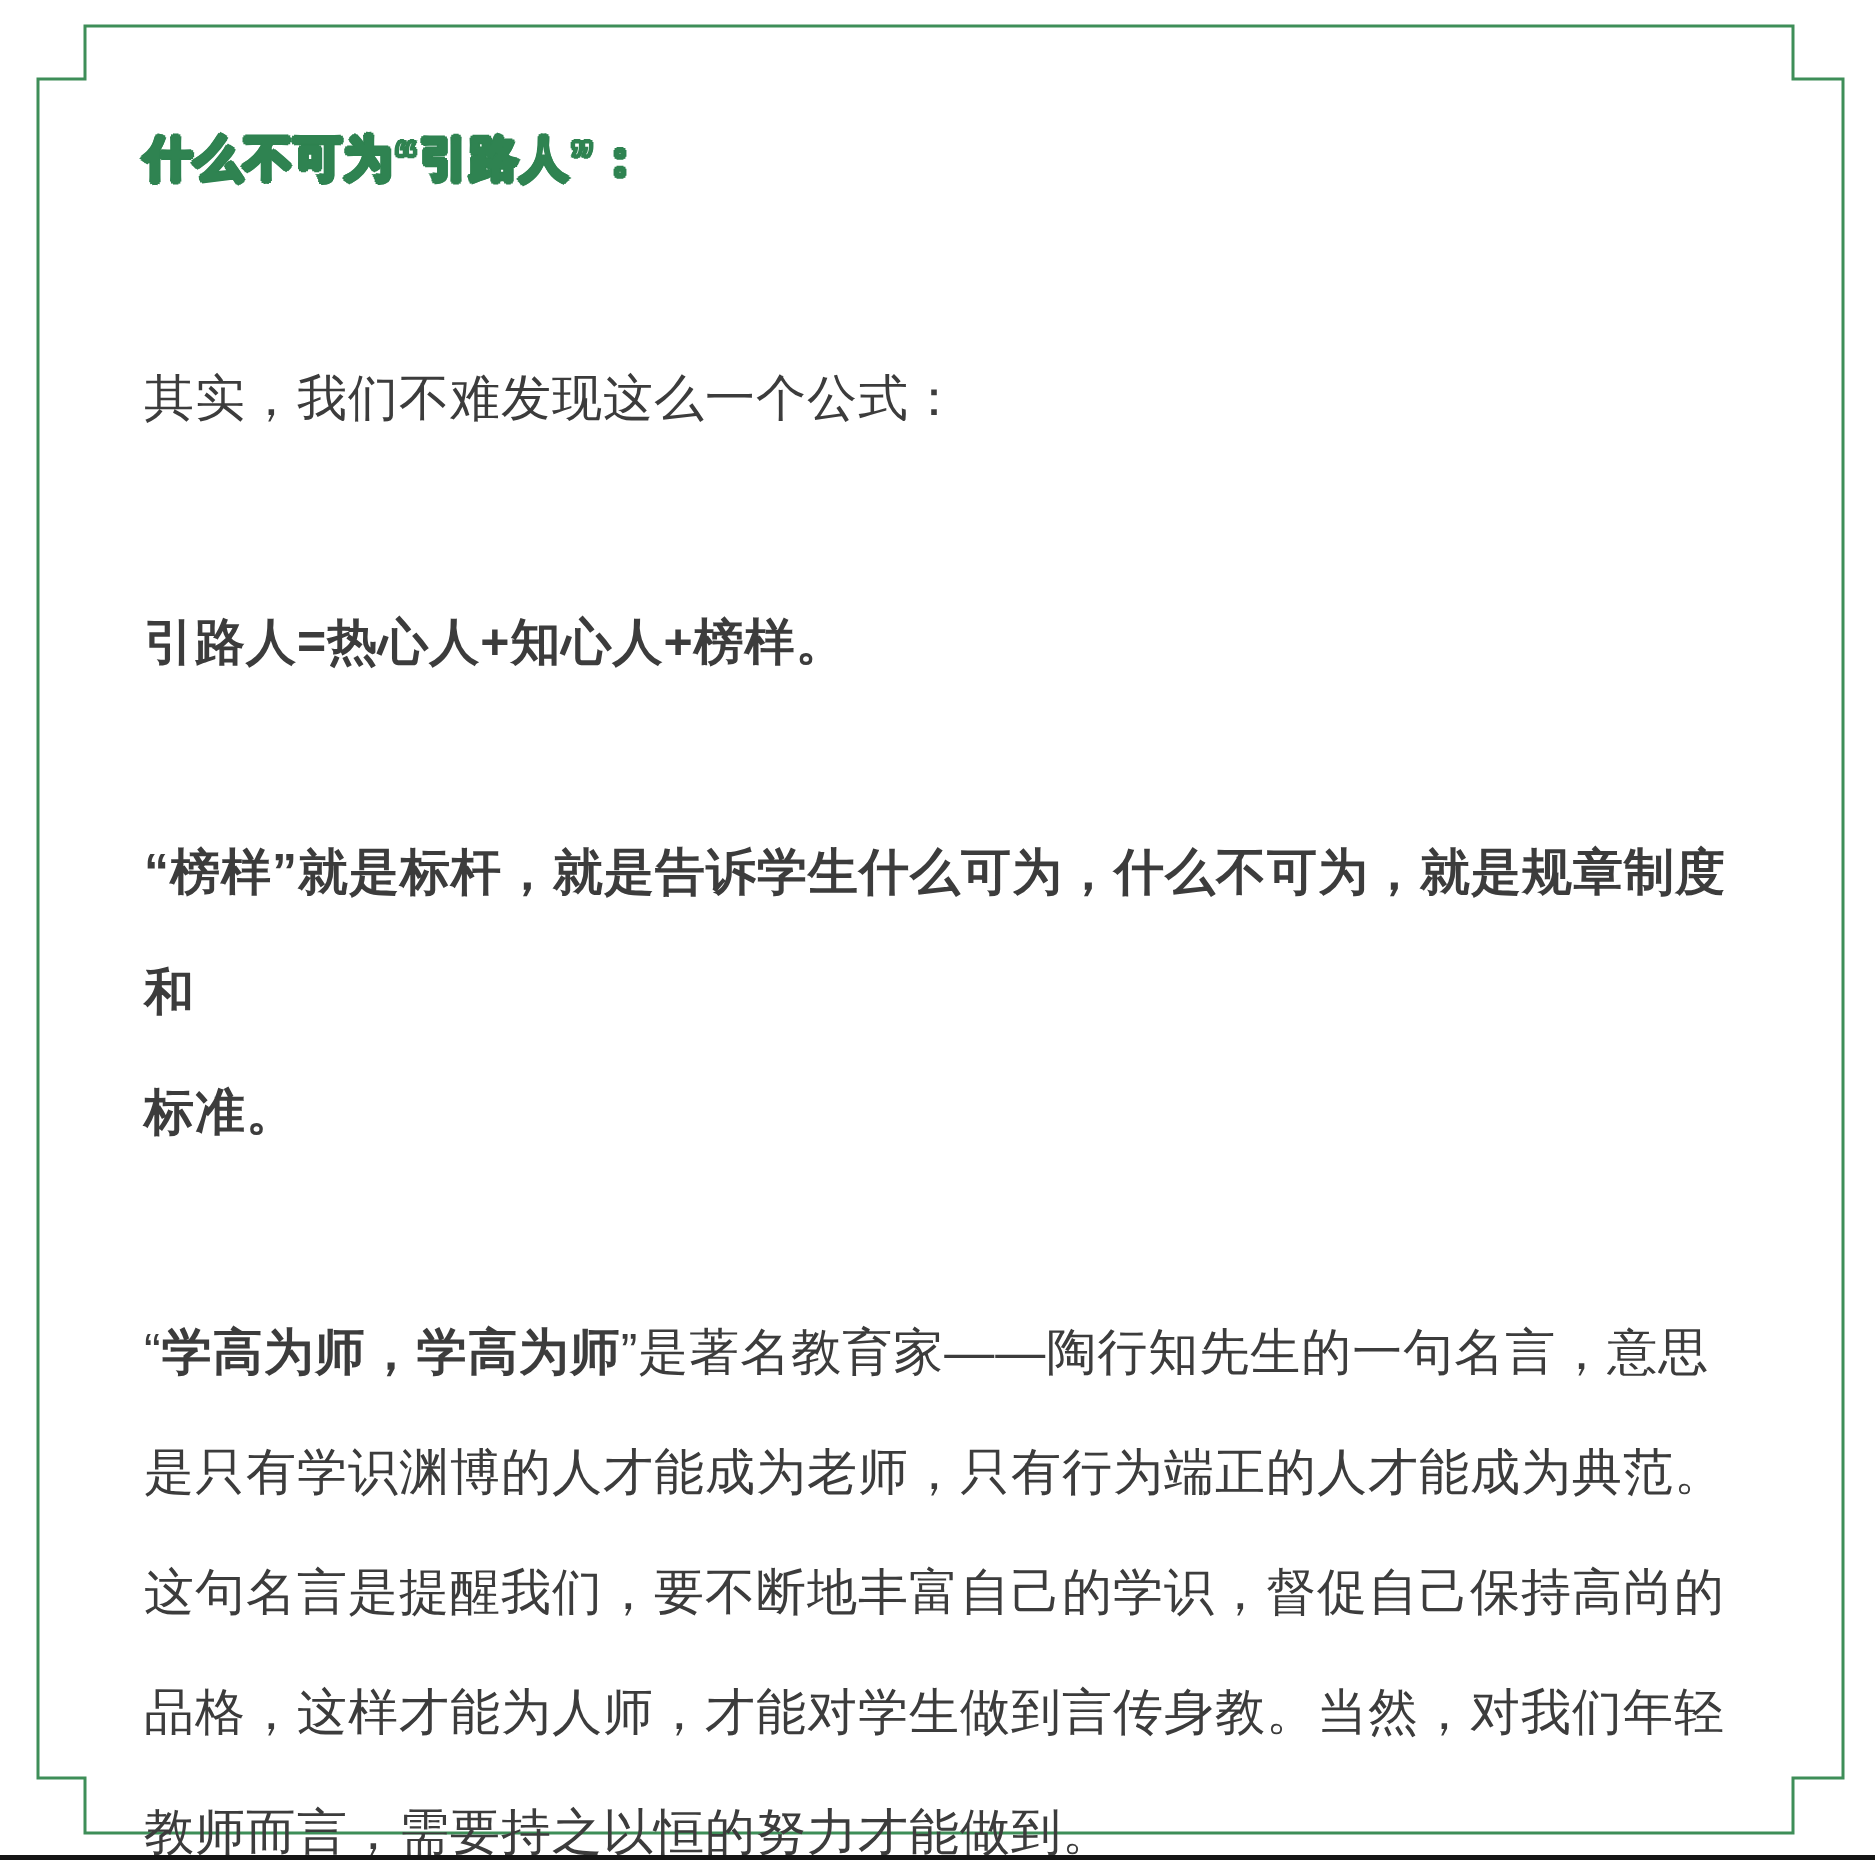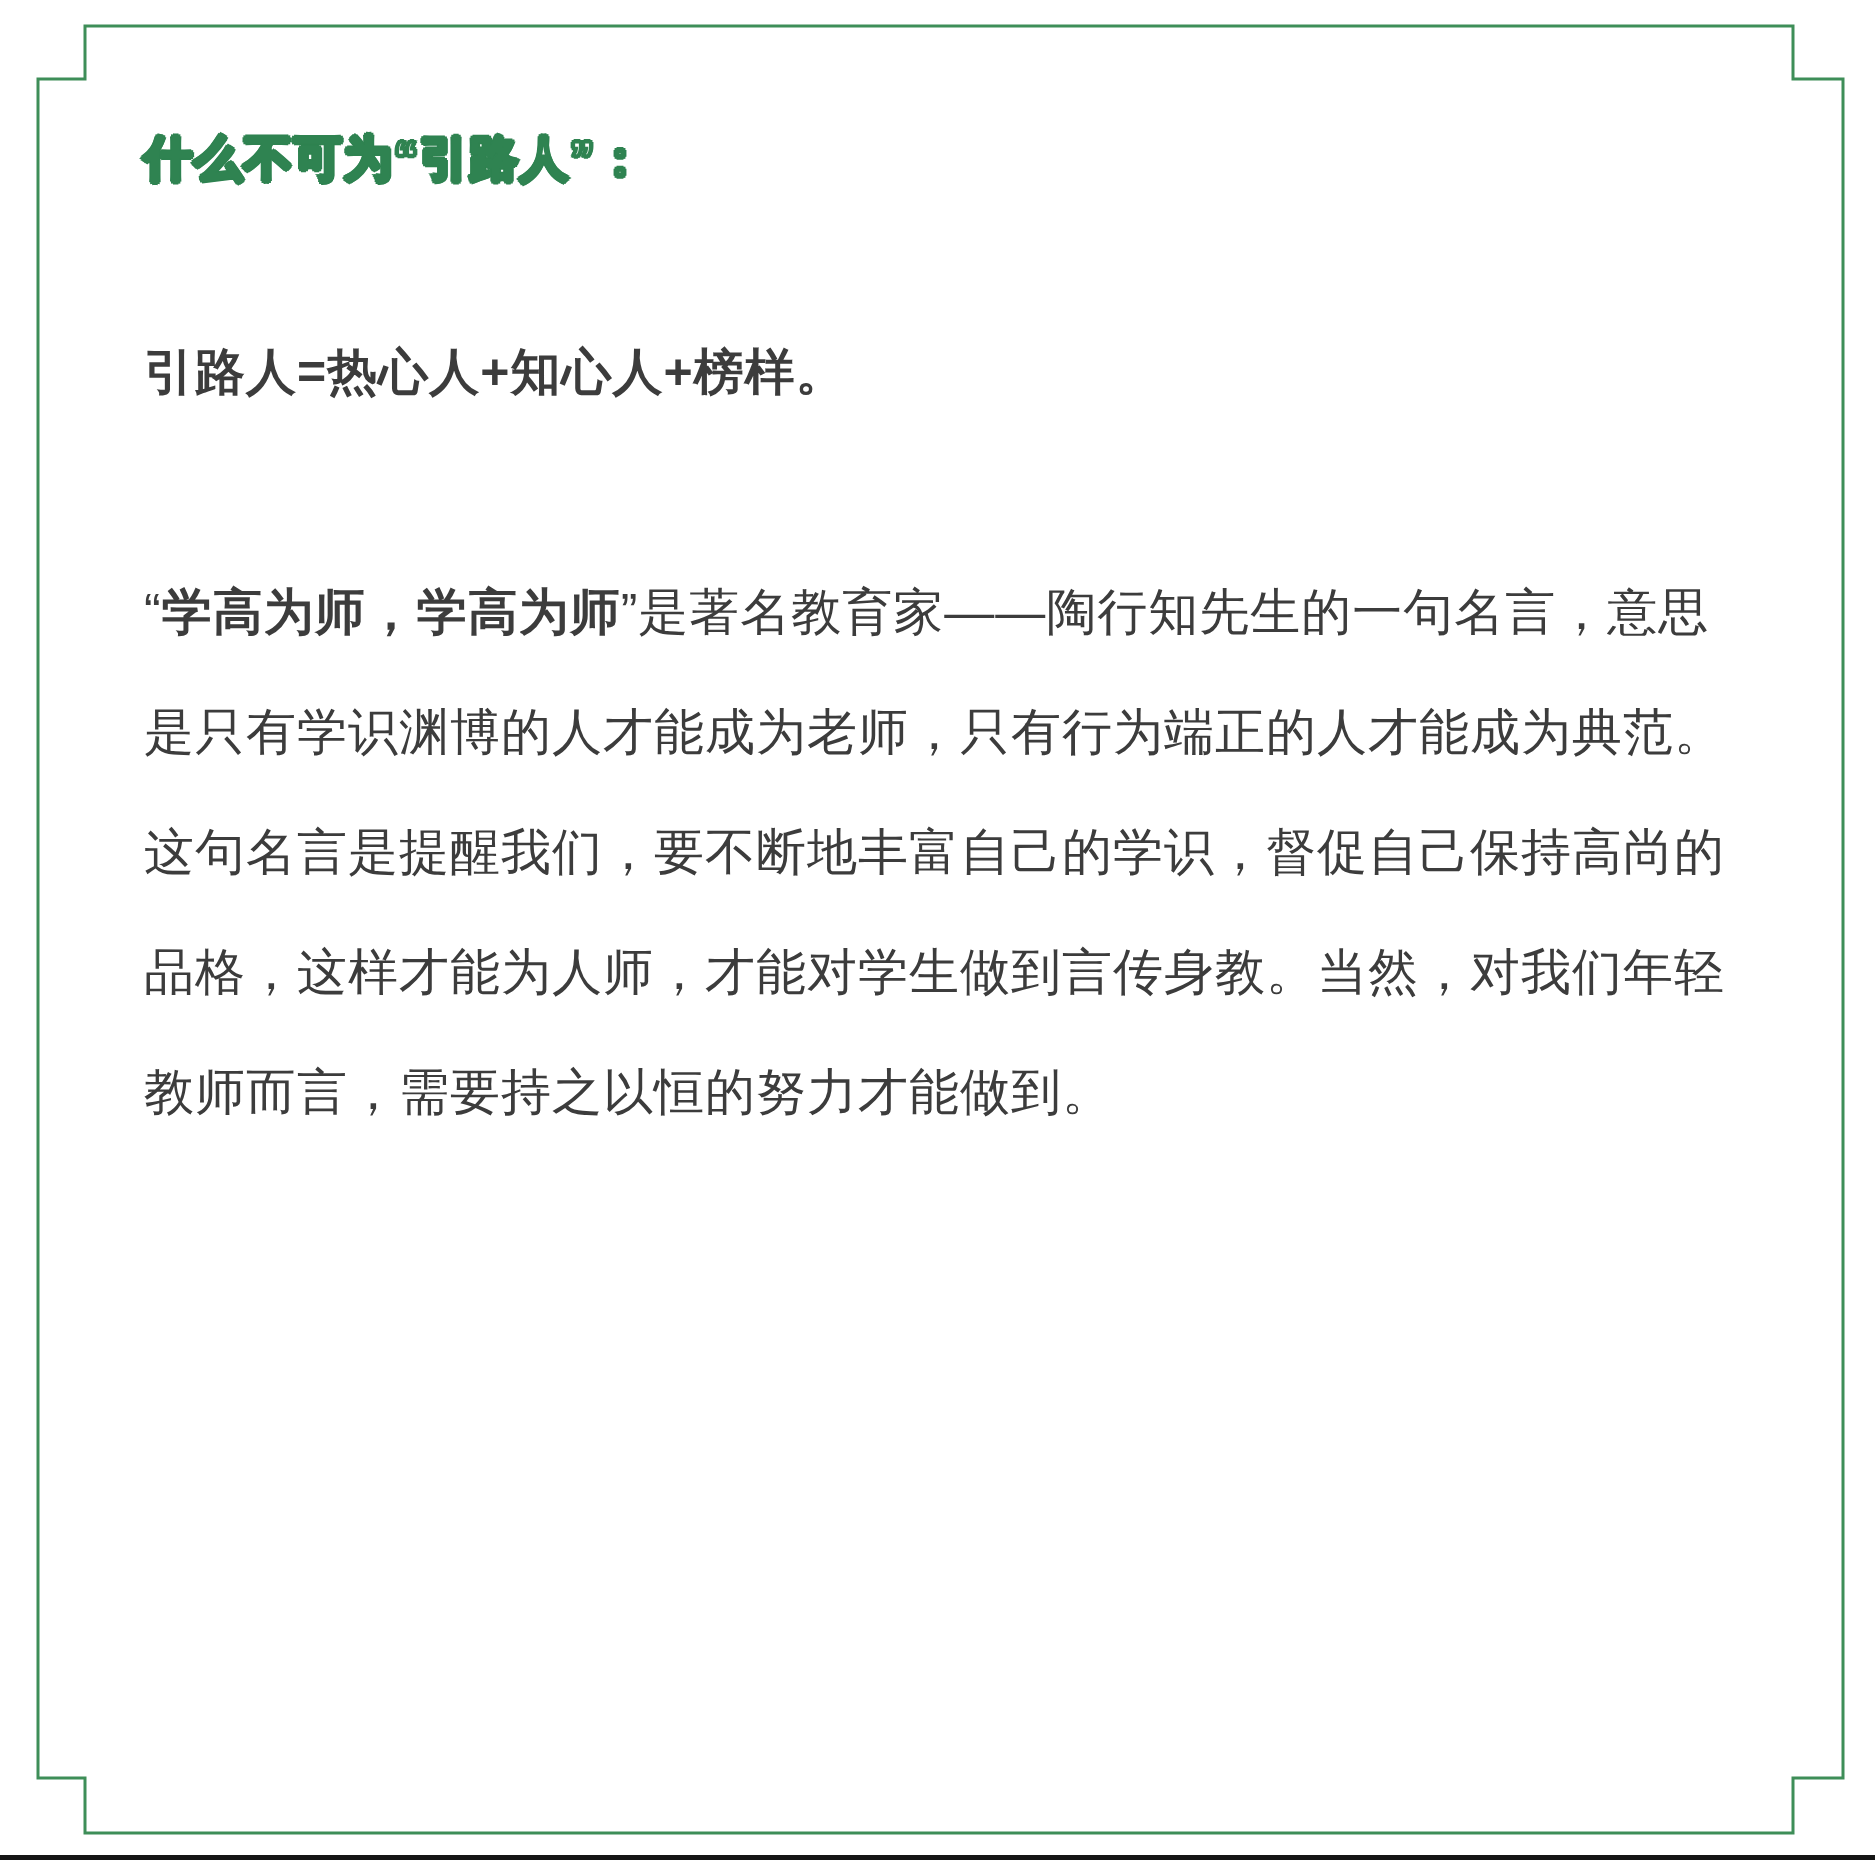--- a/index.html
+++ b/index.html
@@ -95,23 +95,26 @@
 <div class="page">
 
   <svg class="frame-svg" viewBox="0 0 1875 1860" xmlns="http://www.w3.org/2000/svg" aria-hidden="true">
     <path d="M 85 26 H 1793 V 79 H 1843 V 1778 H 1793 V 1833 H 85 V 1778 H 38 V 79 H 85 Z"></path>
   </svg>
 
   <div class="content">
 
     <h1 class="heading">什么不可为“引路人”：</h1>
 
+    <p class="para p-intro">其实，我们不难发现这么一个公式：</p>
 
     <p class="para bold p-formula">引路人=热心人+知心人+榜样。</p>
 
+    <p class="para bold p-model">“榜样”就是标杆，就是告诉学生什么可为，什么不可为，就是规章制度和
+标准。</p>
 
     <p class="para p-quote"><span>“</span><b class="bold-inline">学高为师，学高为师</b><span>”是著名教育家——陶行知先生的一句名言，意思
 是只有学识渊博的人才能成为老师，只有行为端正的人才能成为典范。
 这句名言是提醒我们，要不断地丰富自己的学识，督促自己保持高尚的
 品格，这样才能为人师，才能对学生做到言传身教。当然，对我们年轻
 教师而言，需要持之以恒的努力才能做到。</span></p>
 
   </div>
 
   <div class="screen-bottom-edge"></div>

